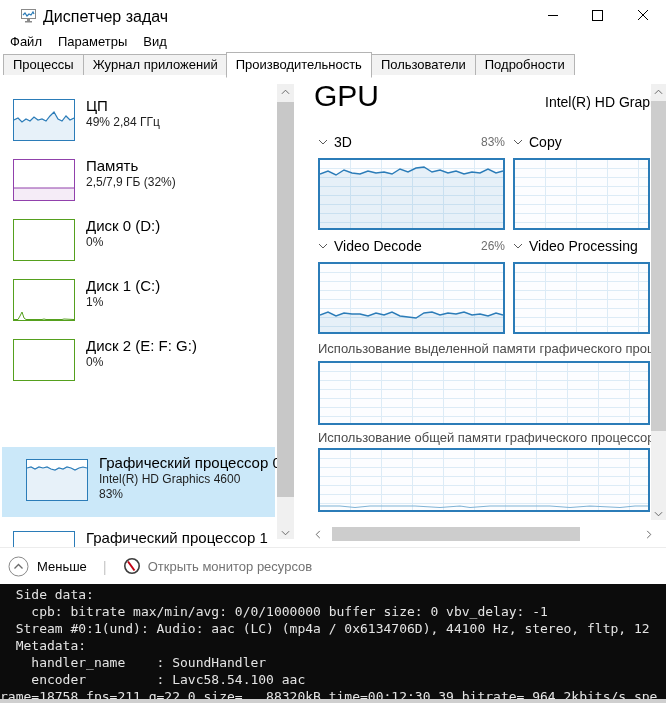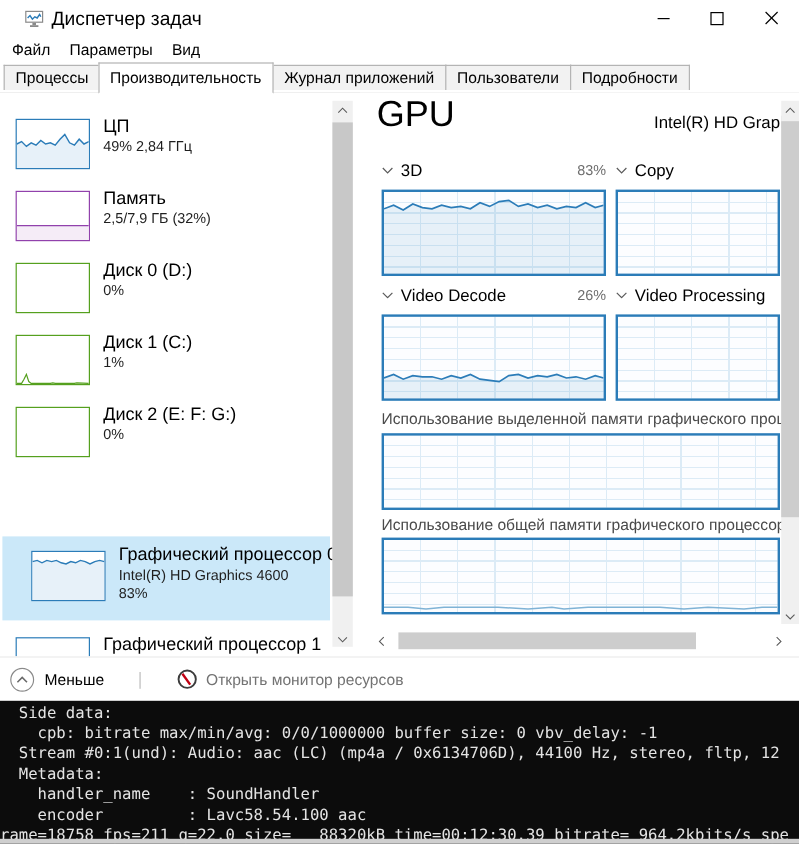--- a/index.html
+++ b/index.html
@@ -46,21 +46,21 @@
   .chart{position:absolute;border:2px solid #2b7cb8;box-sizing:border-box;background:
     repeating-linear-gradient(to right,transparent 0 30px,#dcebf6 30px 31px),
     repeating-linear-gradient(to bottom,transparent 0 8px,#dcebf6 8px 9px),#fcfdff;}
   .chart svg{display:block;width:100%;height:100%;}
   .mem-label{position:absolute;font-size:13px;color:#4a4a4a;white-space:nowrap;}
   .hscroll{position:absolute;left:10px;top:449px;width:346px;height:16px;background:#fff;}
   .hs-arrow{position:absolute;top:0;width:15px;height:16px;display:flex;align-items:center;justify-content:center;}
   .hs-thumb{position:absolute;top:1px;left:22px;width:248px;height:14px;background:#cdcdcd;}
   
   .bottombar{position:absolute;top:547px;left:0;right:0;height:37px;background:#fff;border-top:1px solid #ececec;
-    display:flex;align-items:center;padding-left:8px;box-sizing:border-box;gap:24px;}
+    display:flex;align-items:center;padding-left:8px;box-sizing:border-box;gap:12px;}
   .less-btn{display:flex;align-items:center;gap:8px;font-size:13px;}
   .sep{color:#c9c9c9;font-size:15px;padding:0 4px;}
   .resmon-link{display:flex;align-items:center;gap:7px;font-size:13px;color:#737373;}
   
   .console{position:absolute;top:584px;left:0;right:0;height:119px;background:#0c0c0c;
     font-family:"DejaVu Sans Mono","Liberation Mono",monospace;font-size:13px;line-height:17px;
     color:#e4e4e4;white-space:pre;overflow:hidden;padding-top:2px;}
   .bstrip{position:absolute;top:699px;left:0;right:0;height:4px;background:#cfcfcf;z-index:5;}
 </style>
 </head>
@@ -91,22 +91,22 @@
   </div>
 
   <div class="menubar">
     <span class="menu-item">Файл</span>
     <span class="menu-item">Параметры</span>
     <span class="menu-item">Вид</span>
   </div>
 
   <div class="tabbar">
     <div class="tab">Процессы</div>
+    <div class="tab">Журнал приложений</div>
     <div class="tab active">Производительность</div>
-    <div class="tab">Журнал приложений</div>
     <div class="tab">Пользователи</div>
     <div class="tab">Подробности</div>
 
   </div>
 
   <div class="main">
 
     <div class="sidebar">
 
       <div class="si" style="top:13px">

